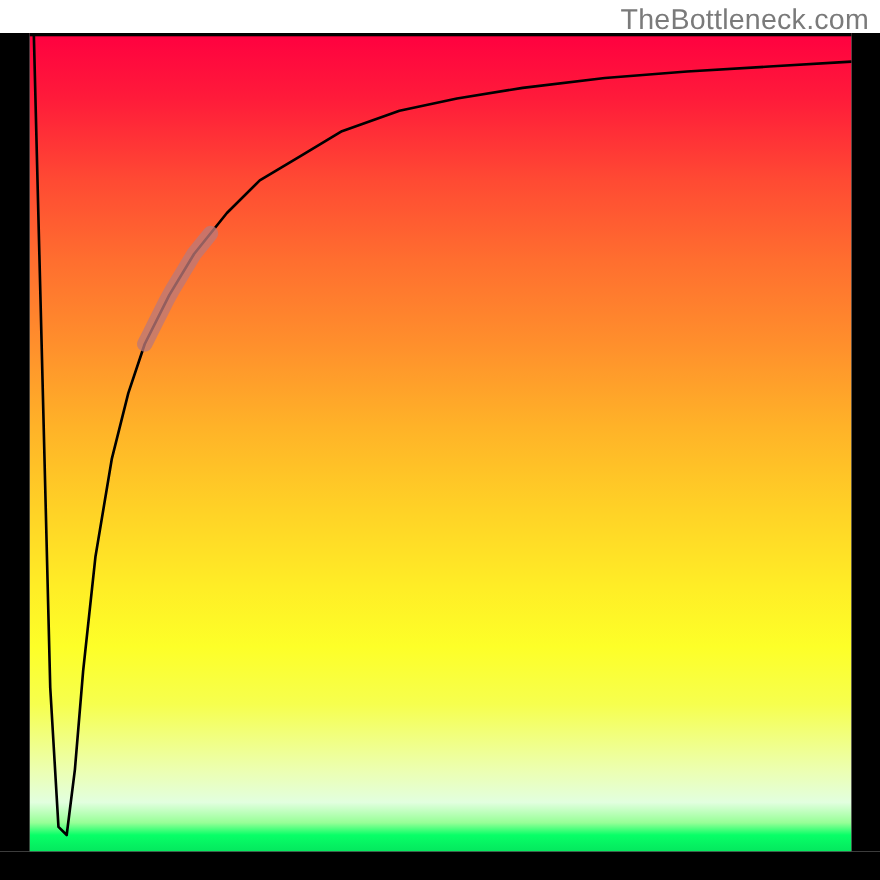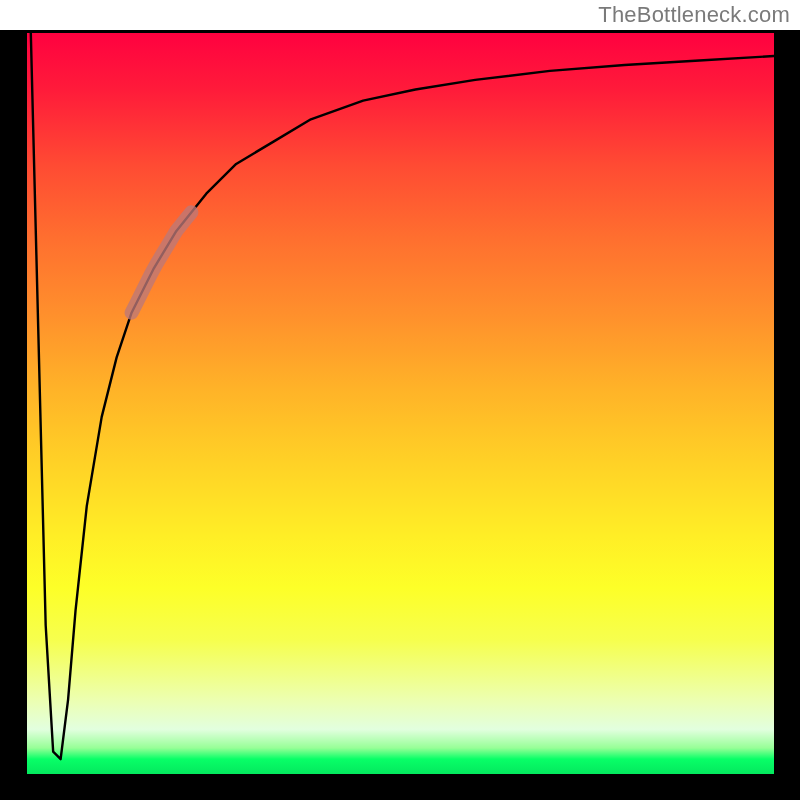--- a/index.html
+++ b/index.html
@@ -7,21 +7,21 @@
   .container {
     position: relative;
     width: 800px;
     height: 800px;
   }
   .watermark {
     position: absolute;
     top: 2px;
     right: 10px;
     font-family: Arial, Helvetica, sans-serif;
-    font-size: 22px;
+    font-size: 26px;
     color: #7a7a7a;
     font-weight: 500;
     letter-spacing: 0.2px;
   }
   .plot-area {
     position: absolute;
     left: 27px;
     top: 30px;
     width: 747px;
     height: 744px;

